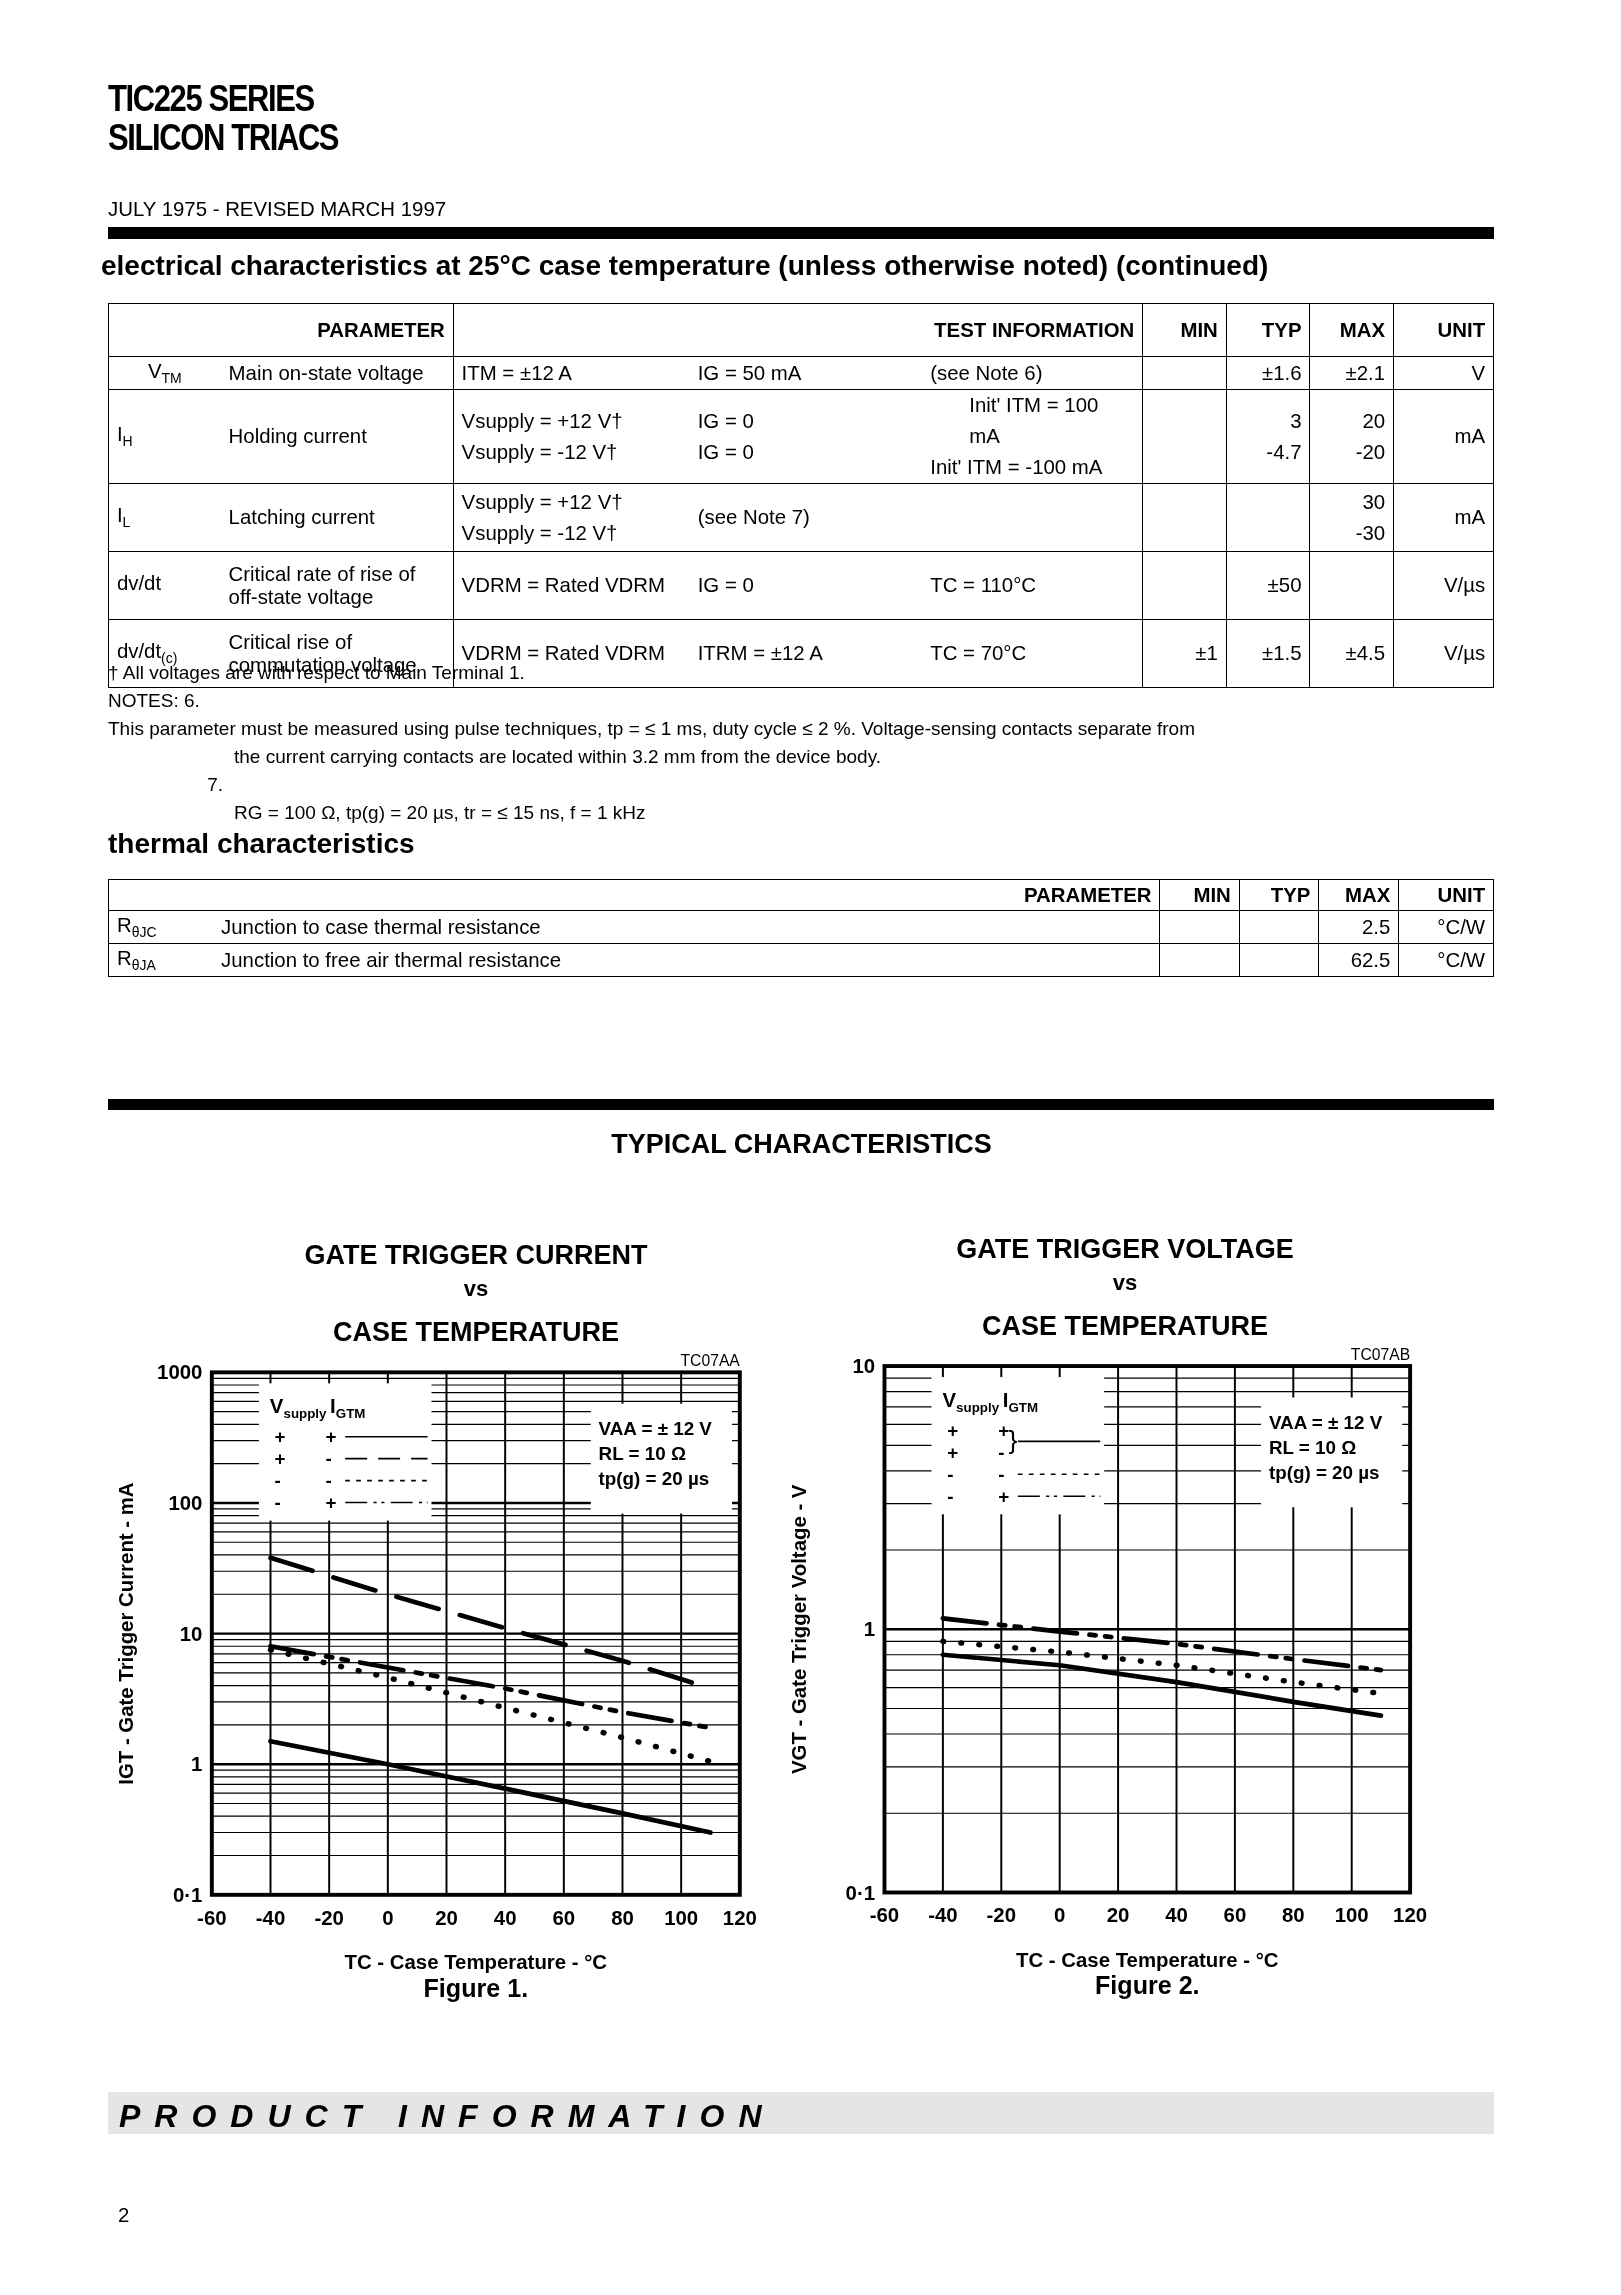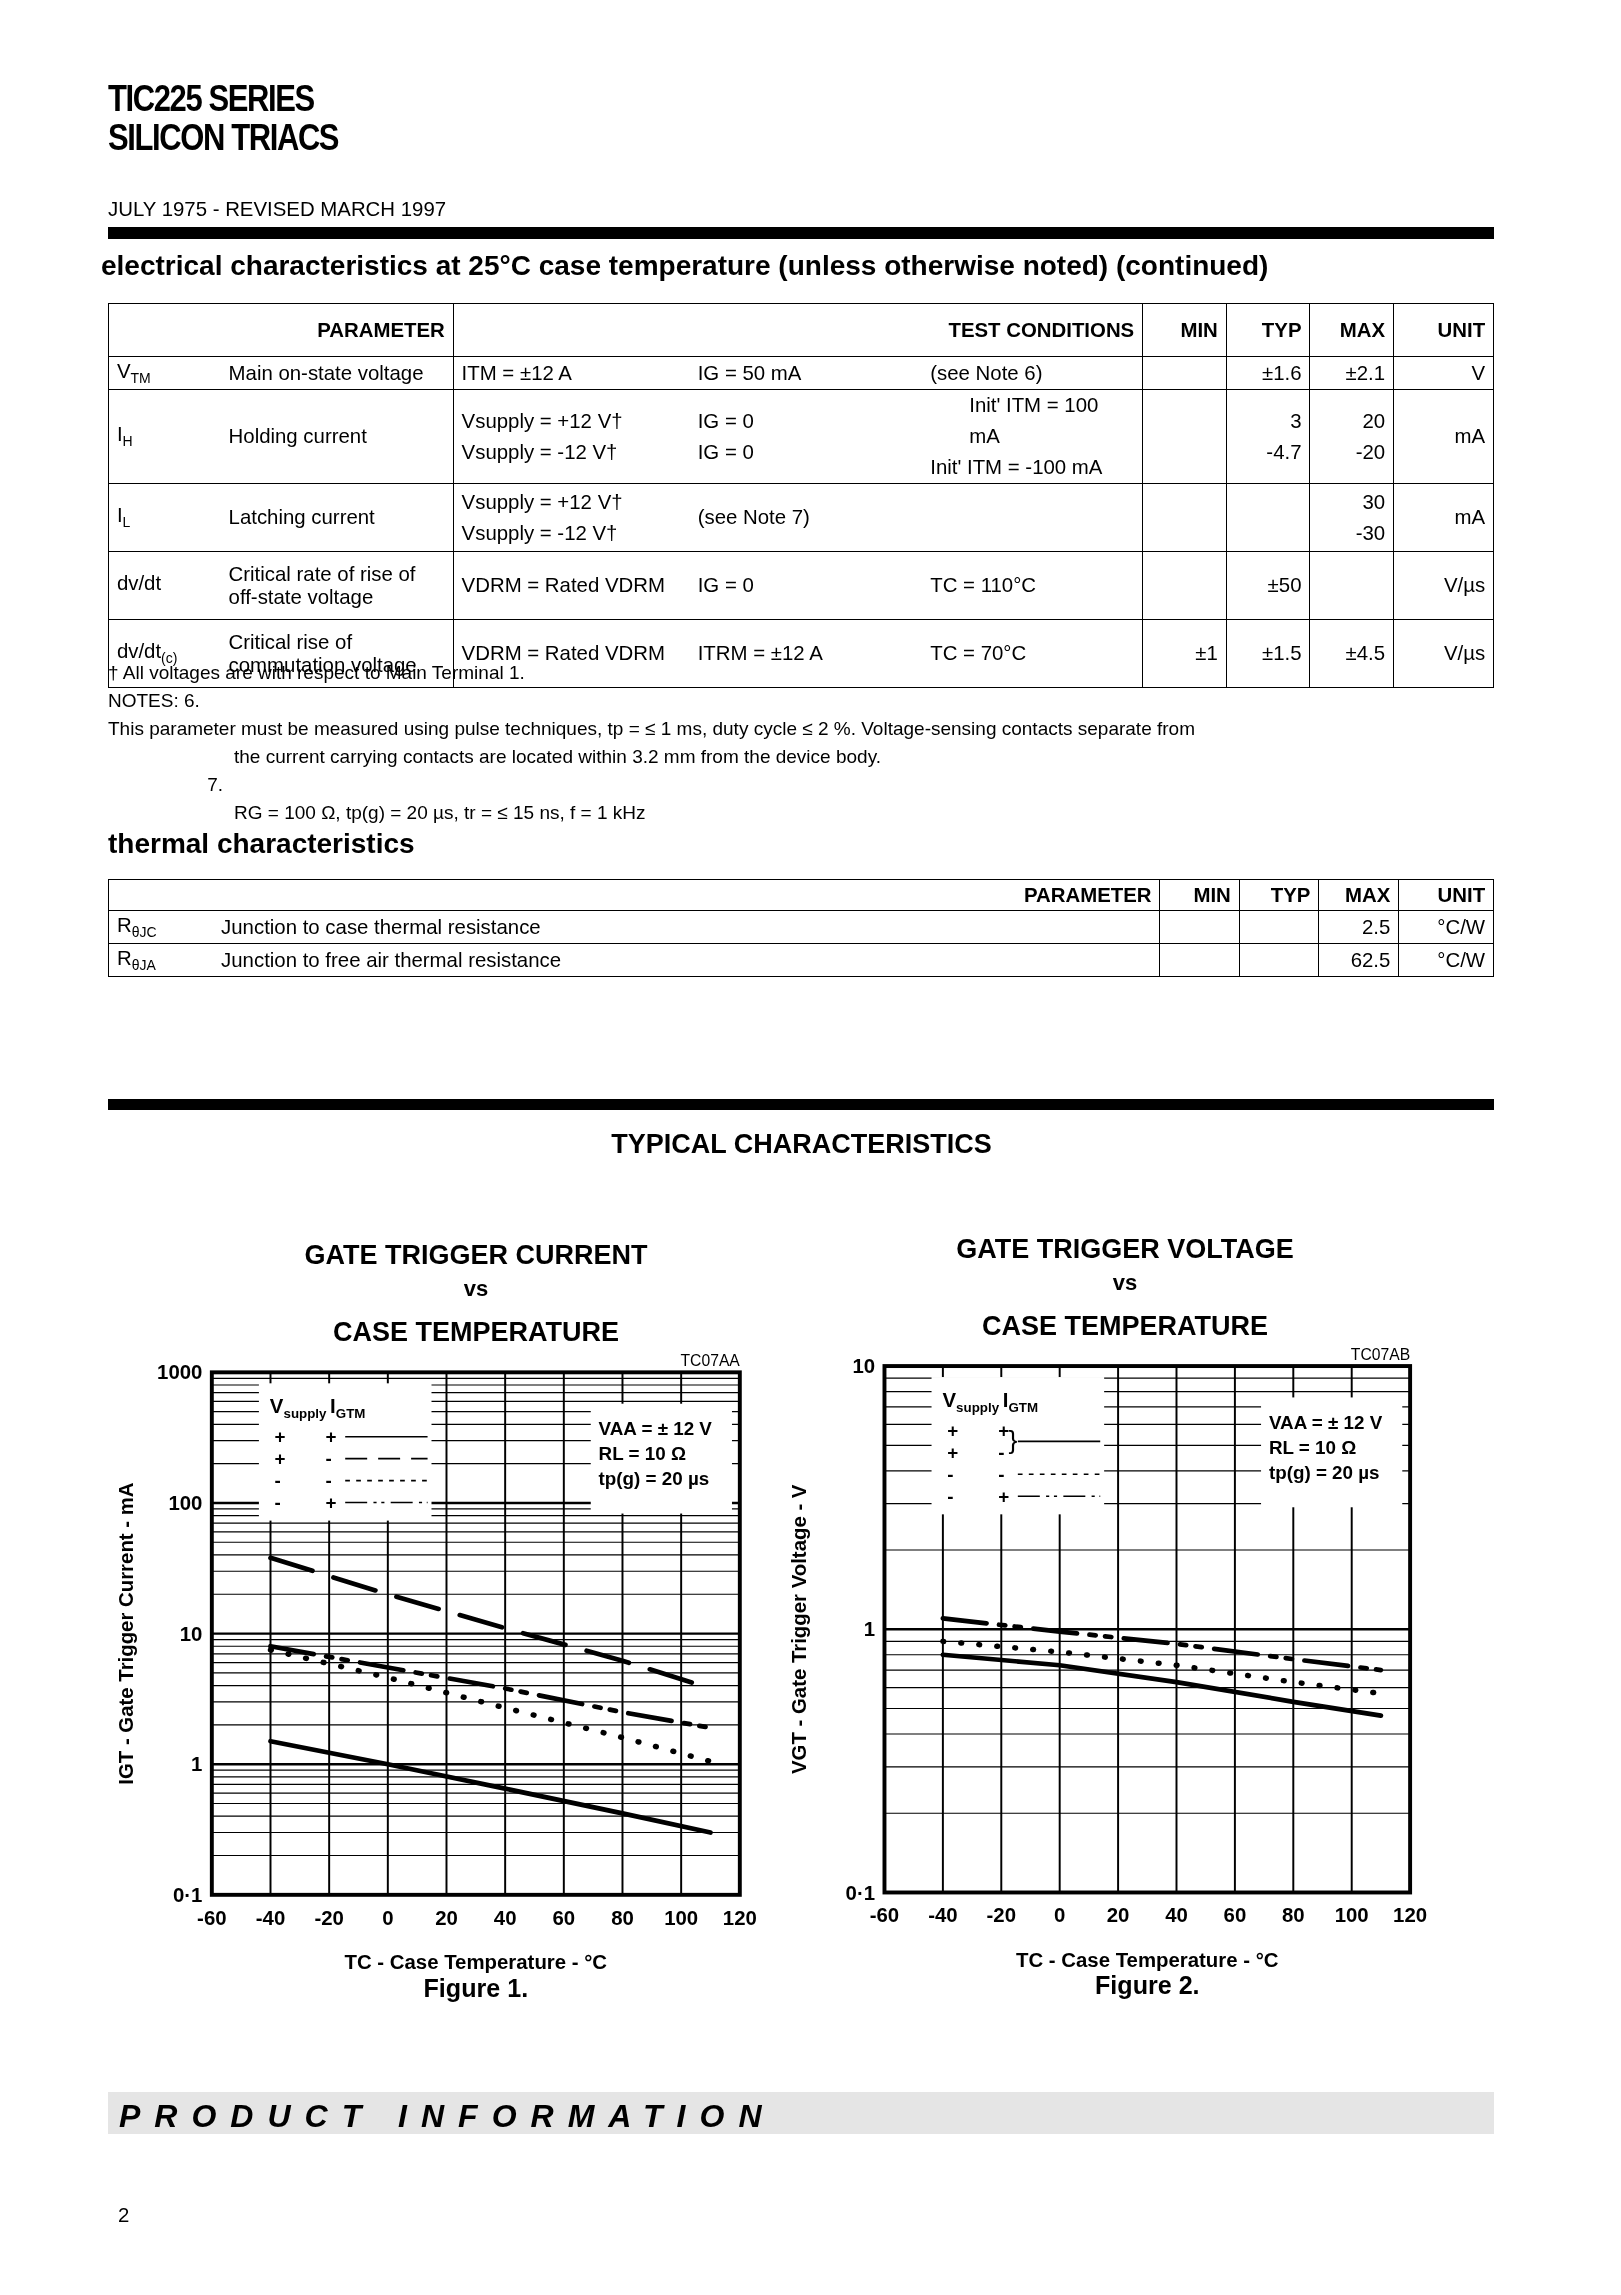--- a/index.html
+++ b/index.html
@@ -40,30 +40,30 @@
       <col style="width:228px">
       <col style="width:216px">
       <col style="width:82px">
       <col style="width:82px">
       <col style="width:82px">
       <col style="width:98px">
   </colgroup>
   <thead>
     <tr style="height:53px;">
       <th colspan="2" class="c">PARAMETER</th>
-      <th colspan="3" class="c">TEST CONDITIONS</th>
+      <th colspan="3" class="c">TEST INFORMATION</th>
       <th class="c">MIN</th>
       <th class="c">TYP</th>
       <th class="c">MAX</th>
       <th class="c">UNIT</th>
     </tr>
   </thead>
   <tbody id="elec-body">
       <tr style="height: 33px;">
-        <td style="border-right: none;"><span>V</span><sub>TM</sub></td>
+        <td style="border-right: none; text-align: center;"><span>V</span><sub>TM</sub></td>
         <td style="border-left: none;">Main on-state voltage</td>
         <td style="border-right: none;">
           <div style="line-height: 31px;">ITM = ±12 A</div>
         </td>
         <td style="border-left: none; border-right: none;">
           <div style="line-height: 31px;">IG = 50 mA</div>
         </td>
         <td style="border-left: none;">
           <div style="line-height: 31px;">(see Note 6)</div>
         </td>

